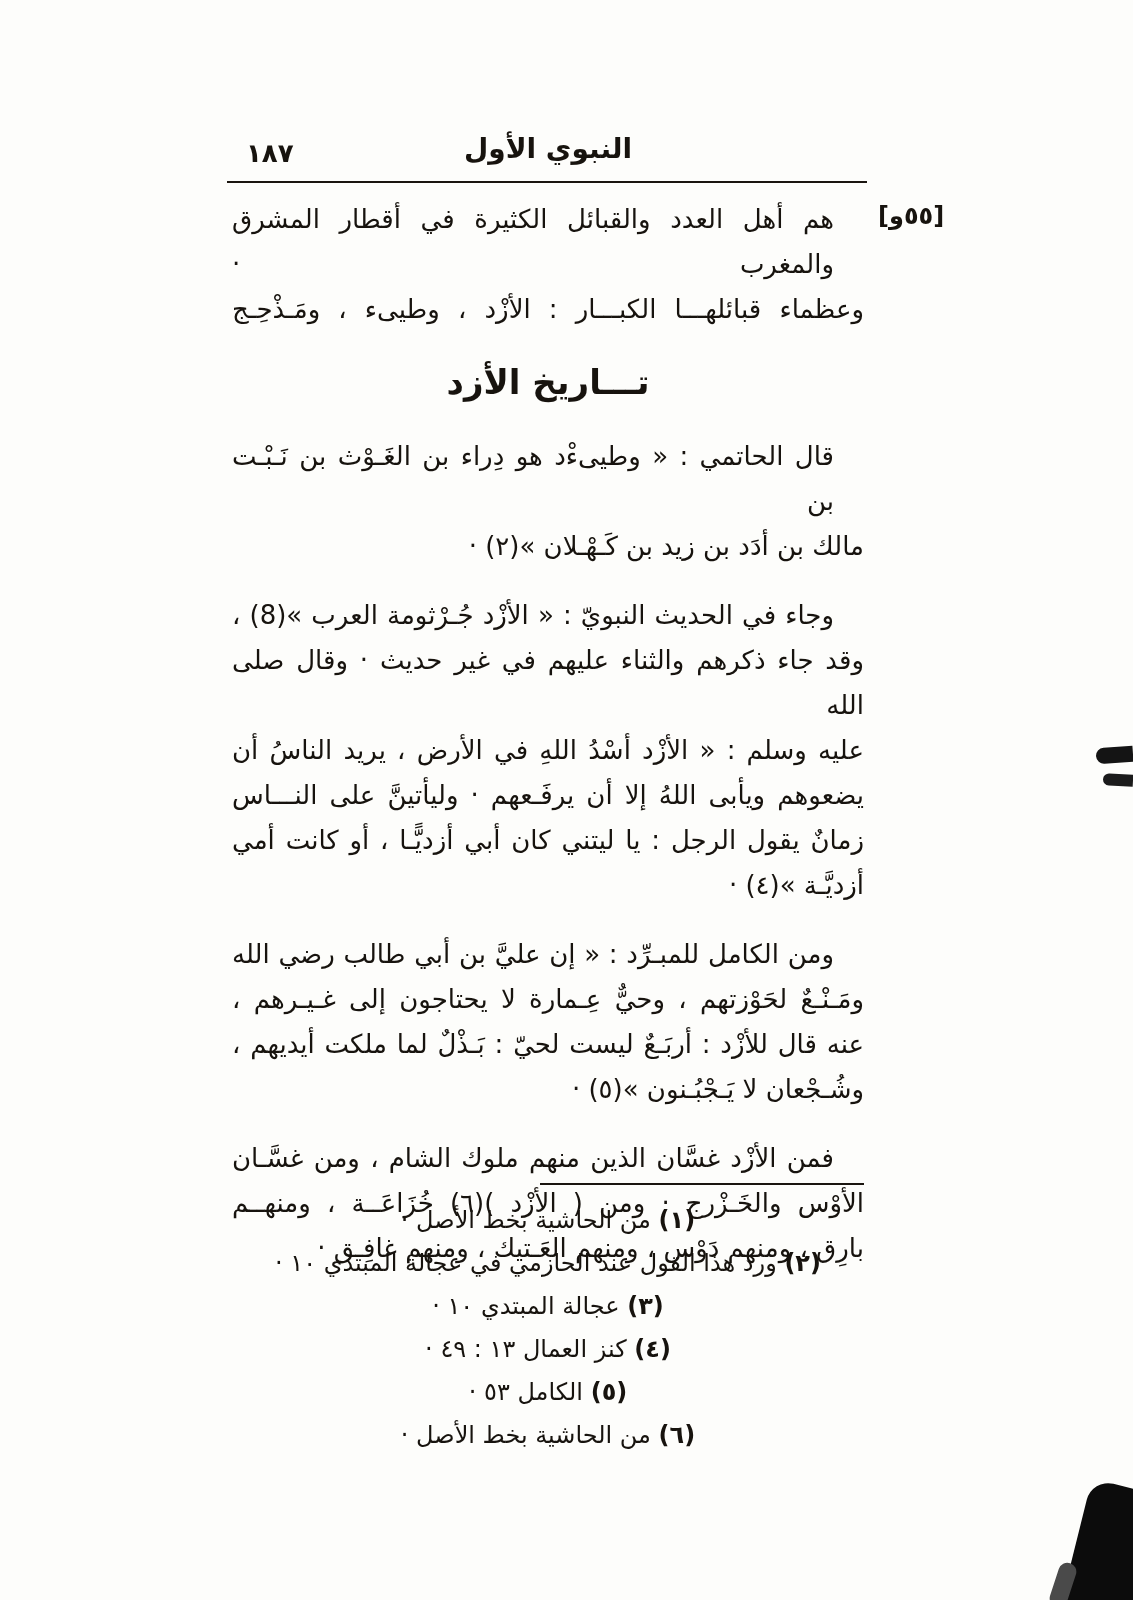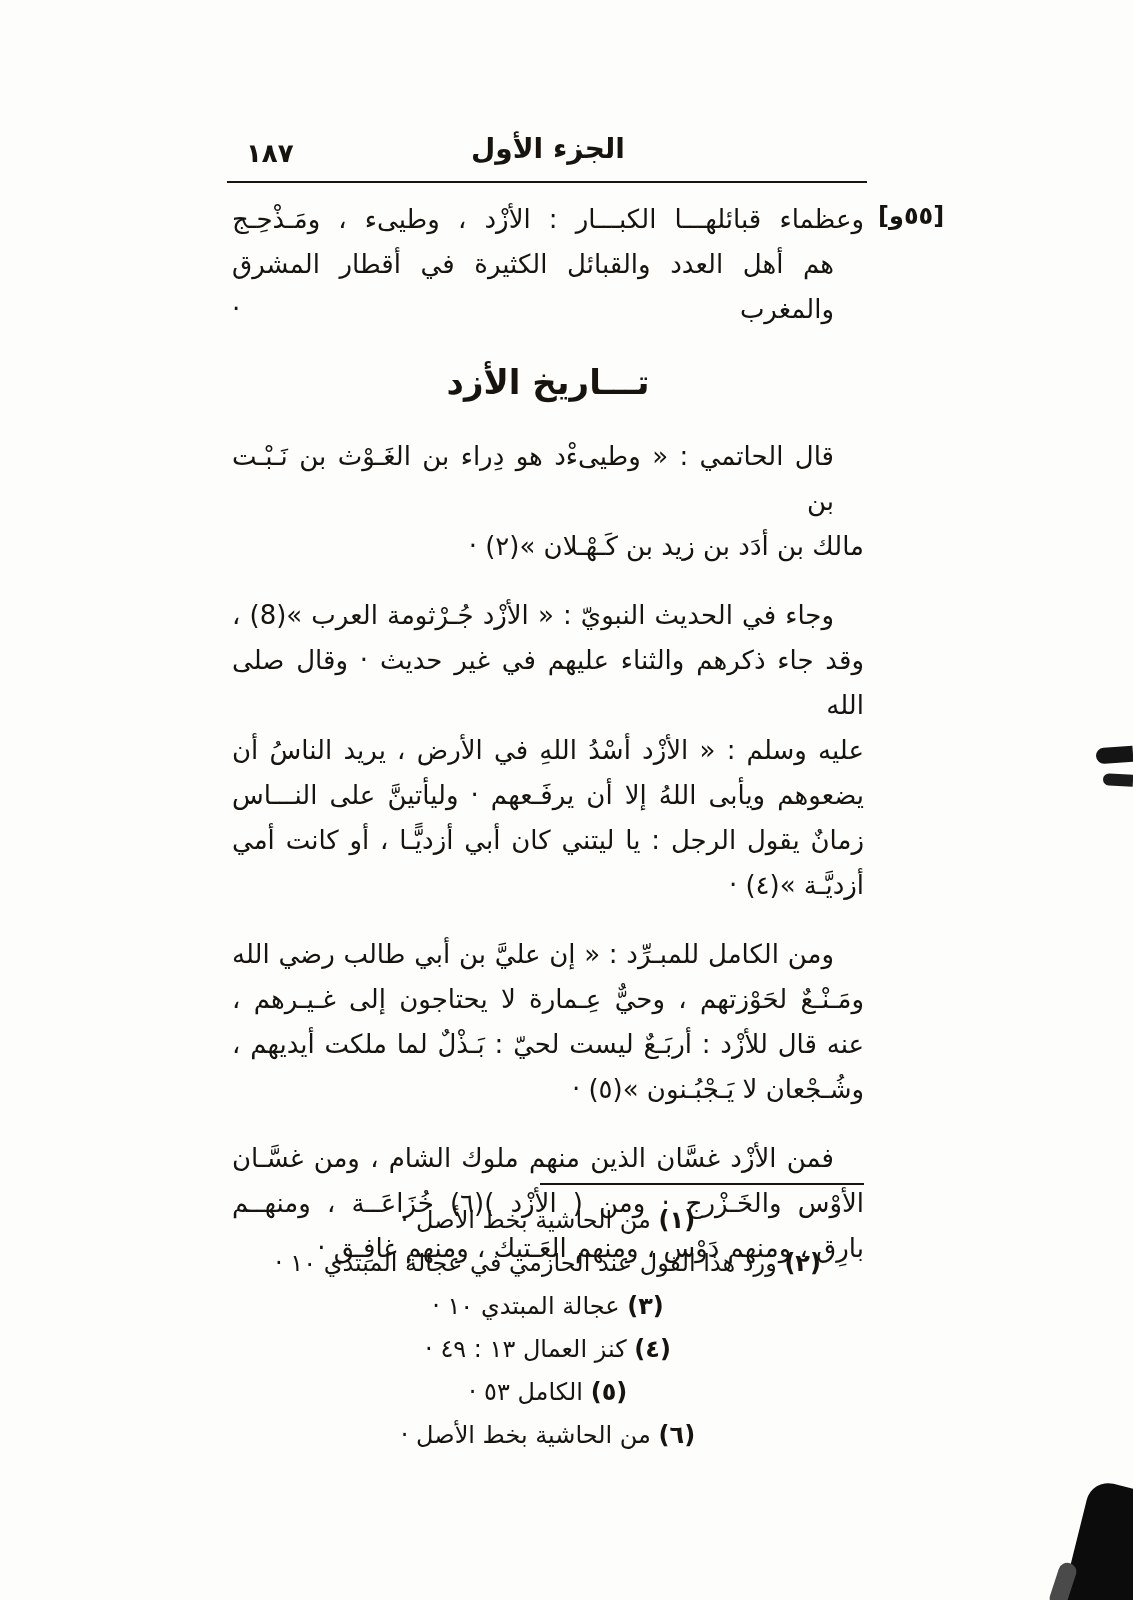--- a/index.html
+++ b/index.html
@@ -82,29 +82,29 @@
     position: absolute; left: 1054px; top: 1562px; width: 18px; height: 46px;
     background: #4a4a4a; transform: rotate(18deg); border-radius: 9px;
   }
 </style>
 </head>
 <body>
 
 <div class="page">
 
   <div class="page-number">١٨٧</div>
-  <div class="part-title">الجزء الأول</div>
+  <div class="part-title">النبوي الأول</div>
   <div class="header-rule"></div>
   <div class="folio-note">[٥٥و]</div>
 
   <div class="body-col">
 
     <div class="para">
+      <div class="line first">هم أهل العدد والقبائل الكثيرة في أقطار المشرق والمغرب ·</div>
       <div class="line">وعظماء قبائلهـــا الكبـــار : الأزْد ، وطيىء ، ومَـذْحِـج</div>
-      <div class="line first">هم أهل العدد والقبائل الكثيرة في أقطار المشرق والمغرب ·</div>
     </div>
 
     <h2 class="heading">تـــاريخ الأزد</h2>
 
     <div class="para">
       <div class="line first">قال الحاتمي : « وطيىءْد هو دِراء بن الغَـوْث بن نَـبْـت بن</div>
       <div class="line last">مالك بن أدَد بن زيد بن كَـهْـلان »(٢) ·</div>
     </div>
 
     <div class="para">

